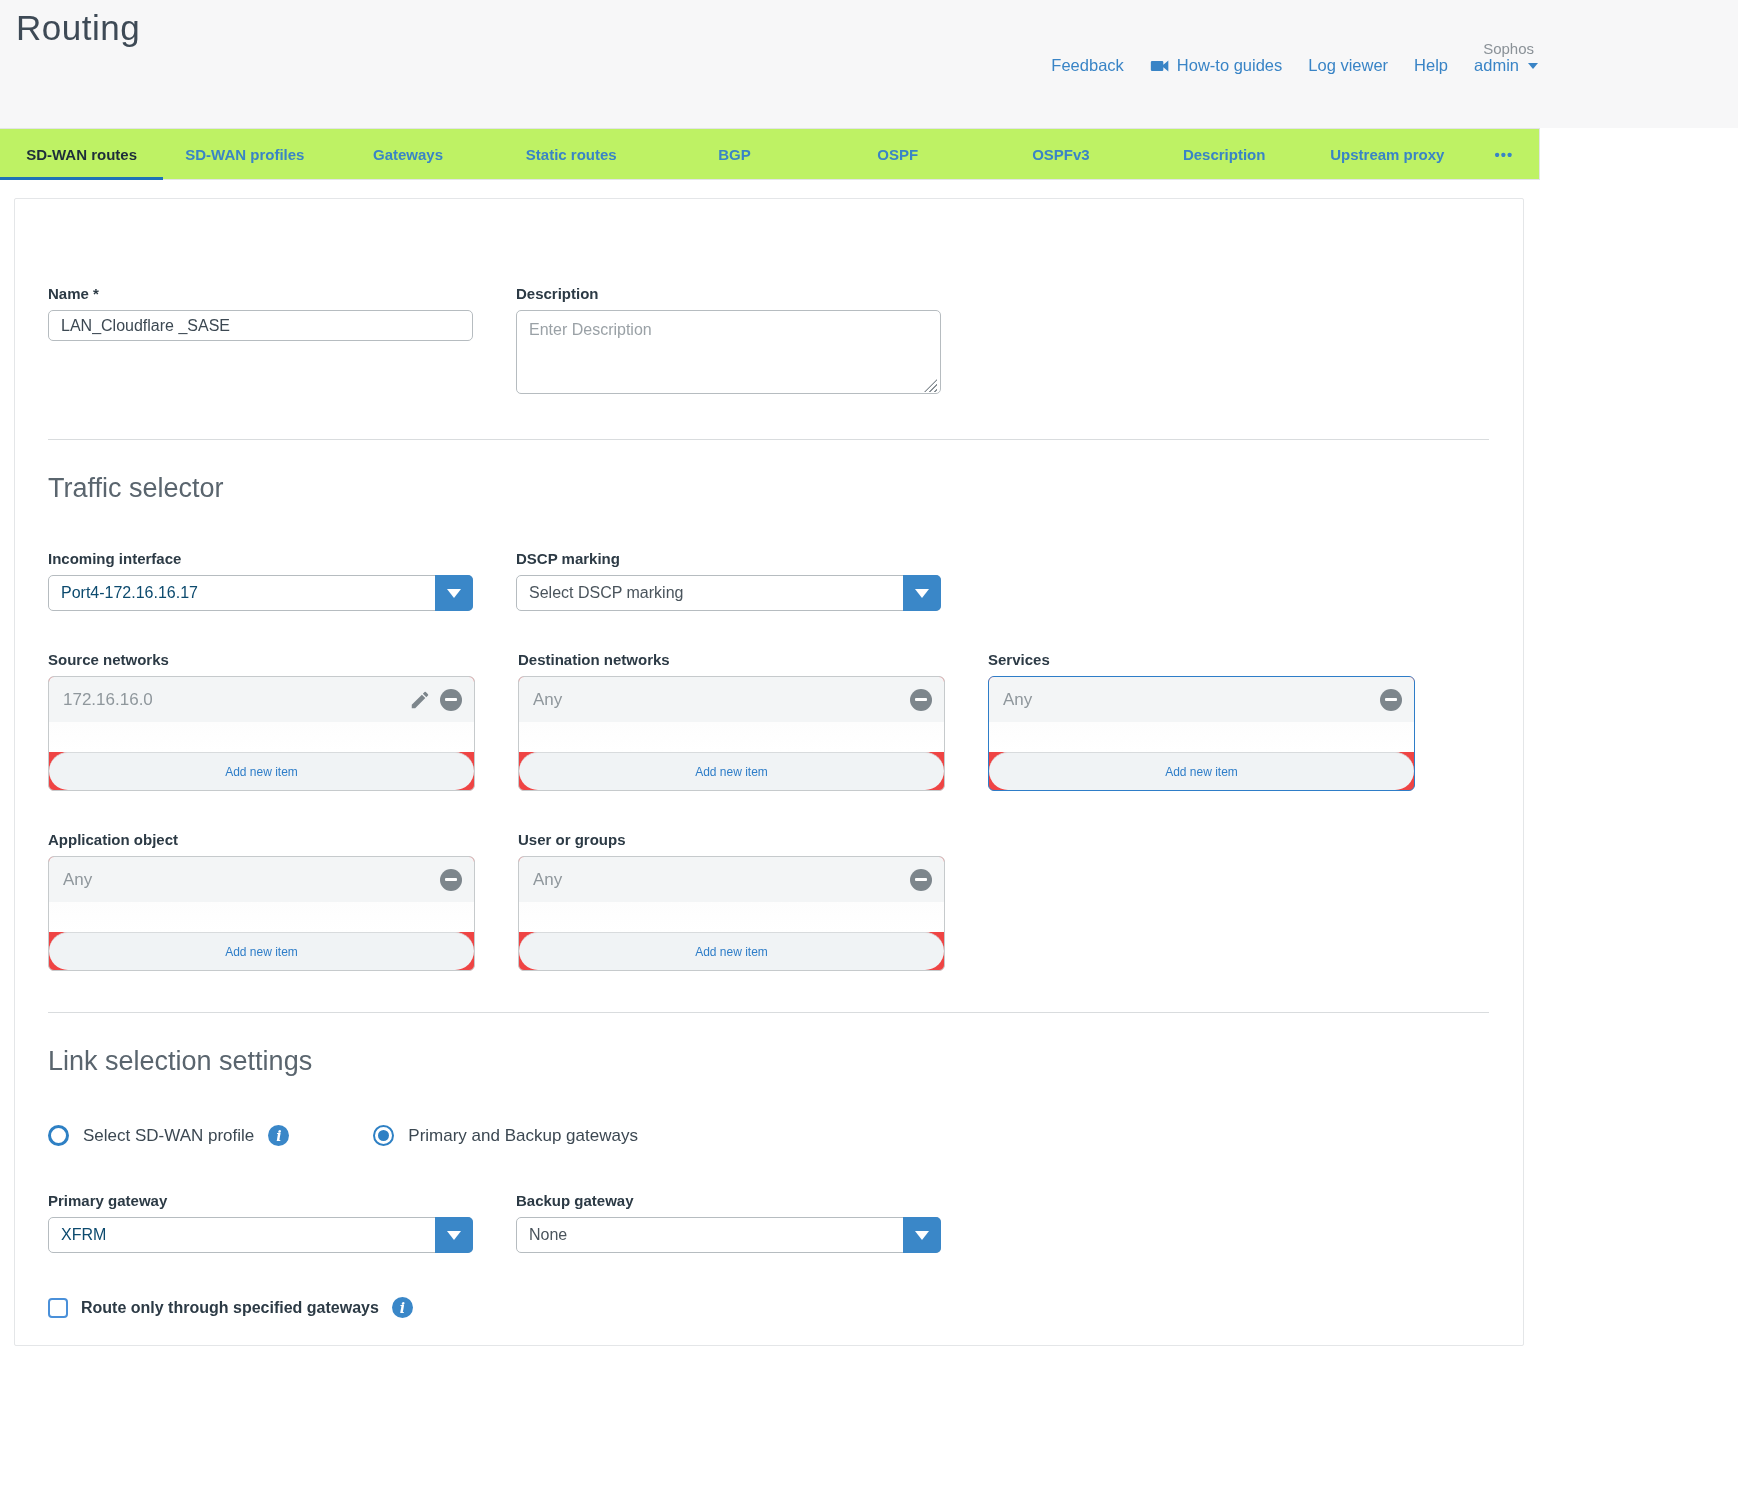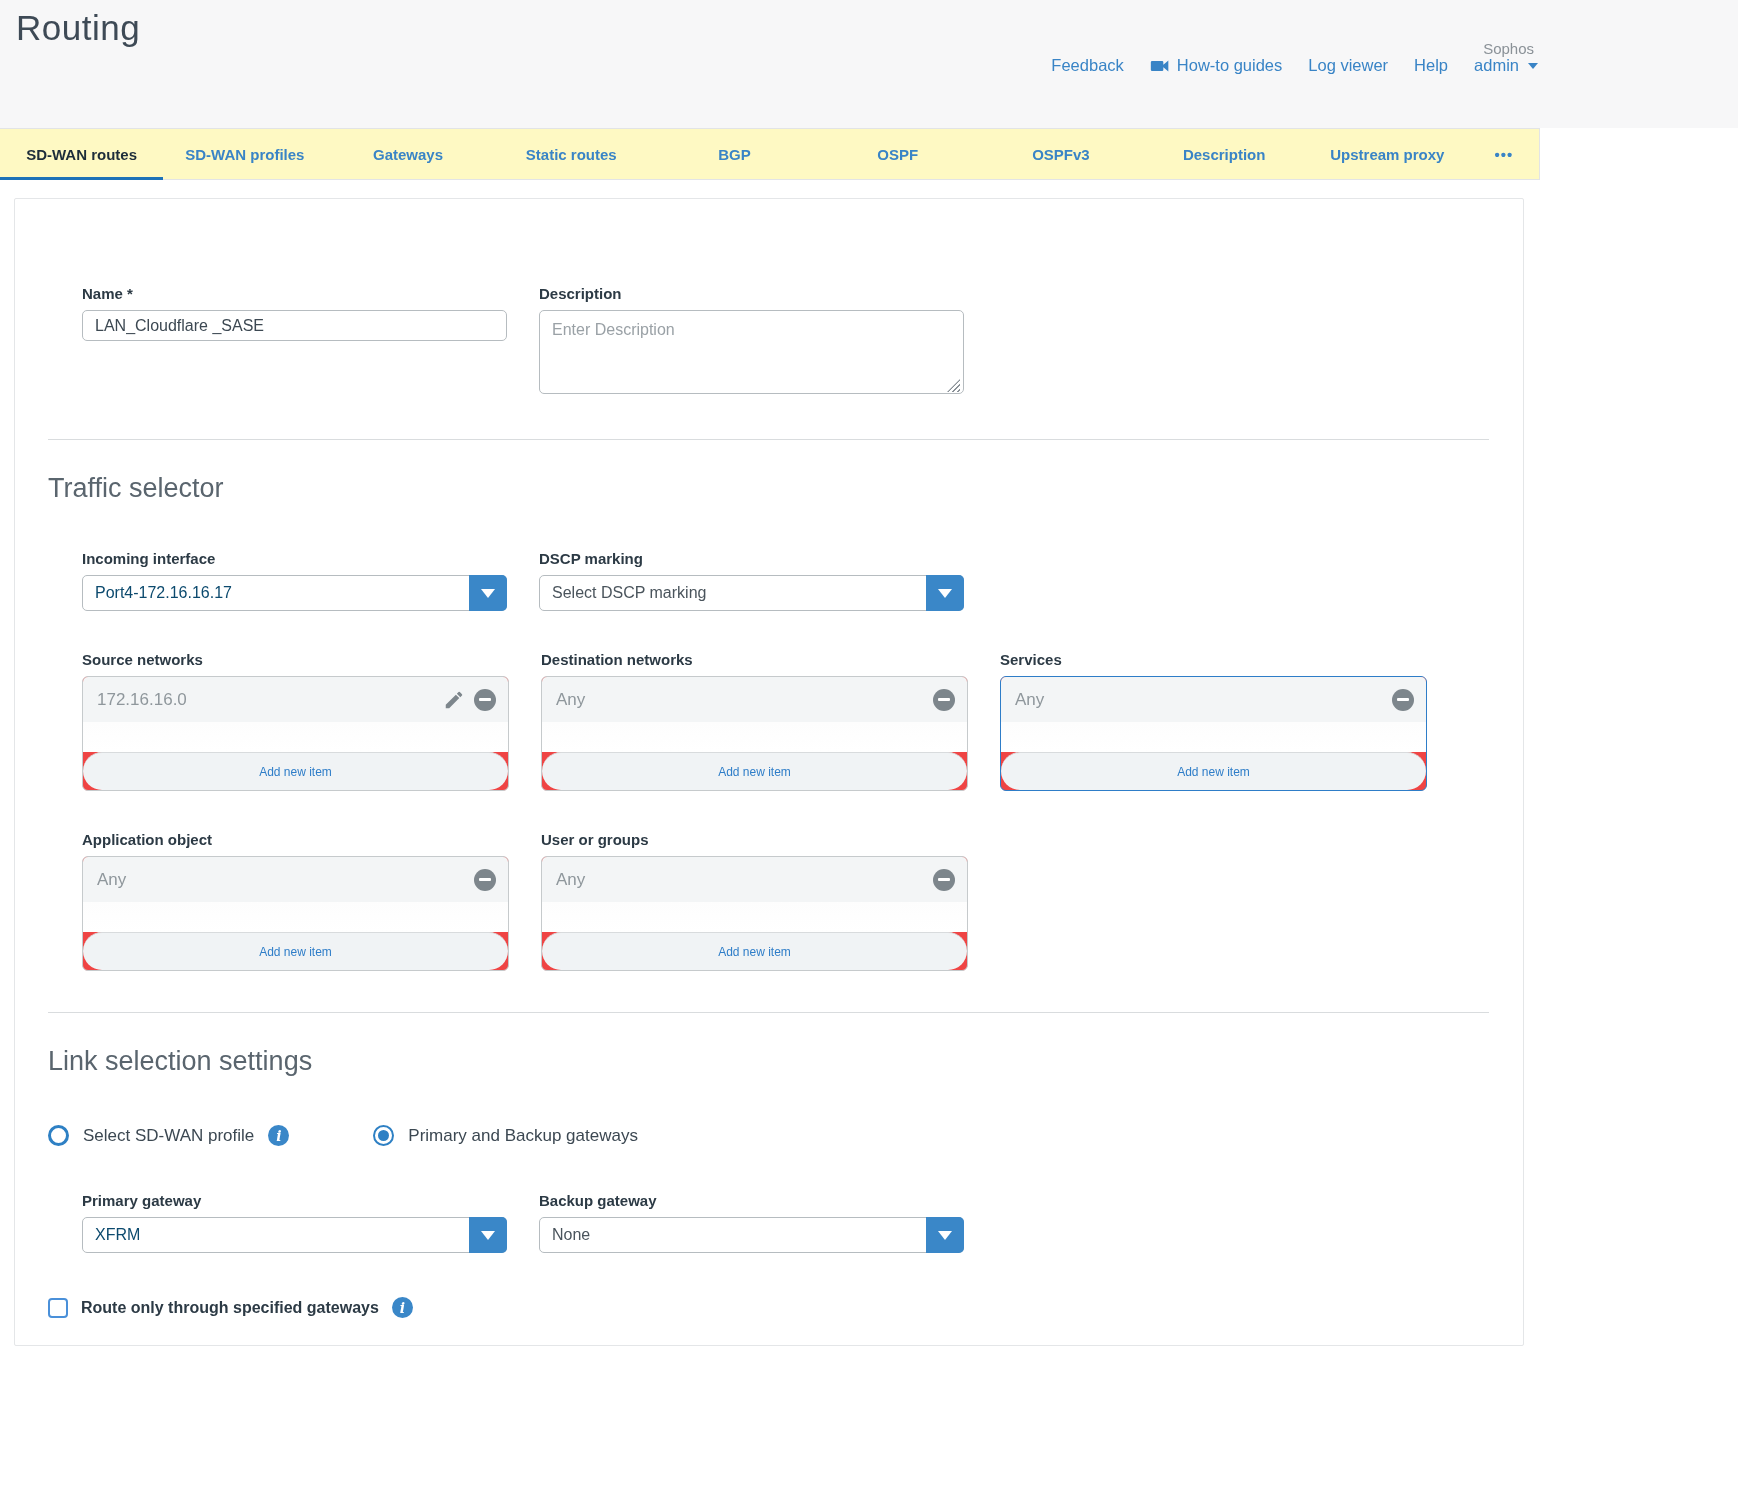--- a/index.html
+++ b/index.html
@@ -10,31 +10,31 @@
   
   .top-header { position:relative; width:100%; height:128px; background:#f7f7f8; }
   .page-title { position:absolute; left:16px; top:8px; font-size:35px; font-weight:400; color:#3e4a56; letter-spacing:0.5px; }
   .header-links { position:absolute; right:200px; top:12px; display:flex; align-items:center; gap:26px;margin-top:44px; }
   .header-link { color:#3984c6; font-size:16.5px; text-decoration:none; display:flex; align-items:center; gap:7px; cursor:pointer; }
   .video-icon svg { display:block; }
   .caret-down { width:0; height:0; border-left:5px solid transparent; border-right:5px solid transparent; border-top:6px solid #3984c6; display:inline-block; margin-left:2px; }
   .brand { position:absolute; right:204px; top:40px; color:#8a9197; font-size:15px; }
 
   
-  .tabbar { position:relative; width:1540px; height:52px; background:#fef9c3; border-top:1px solid #e2e4e6; border-bottom:1px solid #e2e4e6; border-right:1px solid #e2e4e6; display:flex; align-items:stretch; }
+  .tabbar { position:relative; width:1540px; height:52px; background:#bef264; border-top:1px solid #e2e4e6; border-bottom:1px solid #e2e4e6; border-right:1px solid #e2e4e6; display:flex; align-items:stretch; }
   .tab { flex:1 1 0; display:flex; align-items:center; justify-content:center; font-size:15px; font-weight:700; color:#3984c6; cursor:pointer; position:relative; white-space:nowrap; }
   .tab.active { color:#1d2d3a; }
   .tab.active::after { content:""; position:absolute; left:0; right:0; bottom:-1px; height:3px; background:#1d72b8; }
   .tab-more { flex:0 0 70px; display:flex; align-items:center; justify-content:center; color:#3984c6; font-size:15px; font-weight:700; letter-spacing:1px; cursor:pointer; }
 
   
   .panel { position:absolute; left:14px; top:198px; width:1510px; height:1148px; background:#ffffff; border:1px solid #e4e6e8; border-radius:2px; padding:86px 33px 0 33px; }
 
   .field-label { font-size:15px; font-weight:700; color:#2c3a45; margin-bottom:8px; }
-  .row { display:flex; gap:32px;margin-left:34px; }
+  .row { display:flex; gap:43px; }
   .col { width:425px; }
   .col-wide { width:427px; }
 
   .text-input { width:425px; height:31px; border:1px solid #b6bcc0; border-radius:5px; padding:0 12px; font-size:16px; color:#3c4852; font-family:"Liberation Sans", sans-serif; background:#fff; outline:none; }
   .desc-area { position:relative; width:425px; }
   .textarea { width:425px; height:84px; border:1px solid #b6bcc0; border-radius:5px; padding:10px 12px; font-size:16px; color:#3c4852; font-family:"Liberation Sans", sans-serif; resize:none; outline:none; }
   .textarea::placeholder { color:#9aa1a6; }
   .grip { position:absolute; right:4px; bottom:6px; width:13px; height:13px; clip-path:polygon(100% 0, 100% 100%, 0 100%); background:repeating-linear-gradient(135deg, transparent 0 2px, #8a9197 2px 3.5px); pointer-events:none; }
 
   .divider { border:none; border-top:1px solid #d9dcde; margin:41px 0 0 0; width:1441px; }

